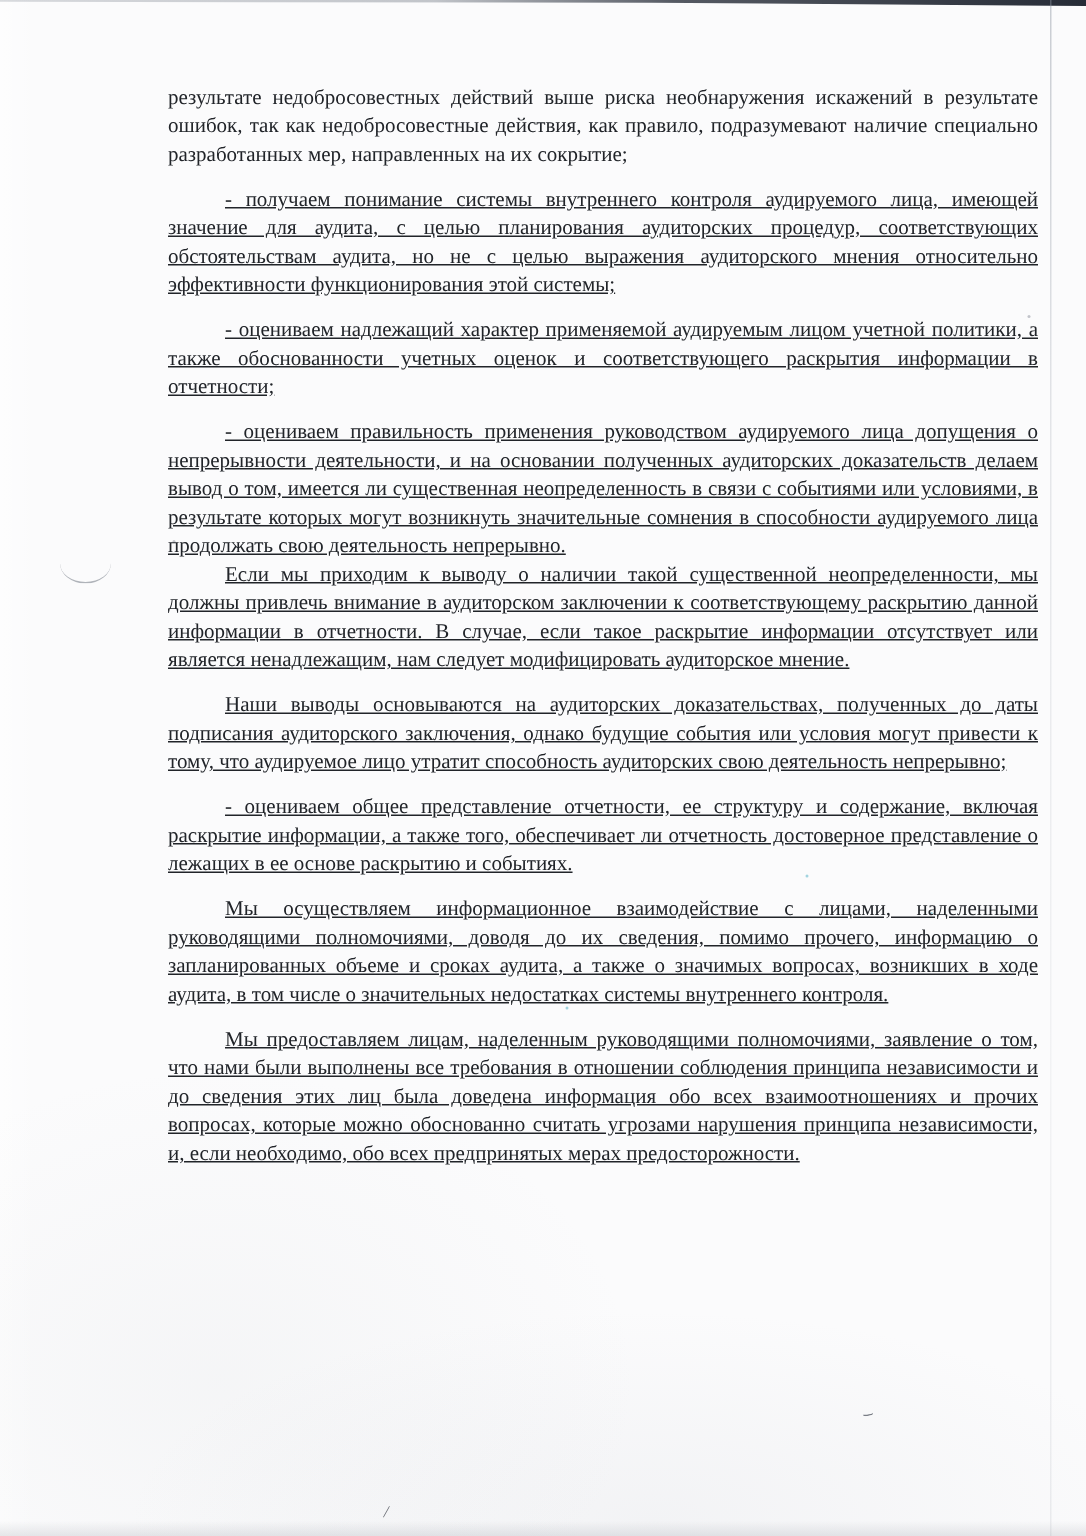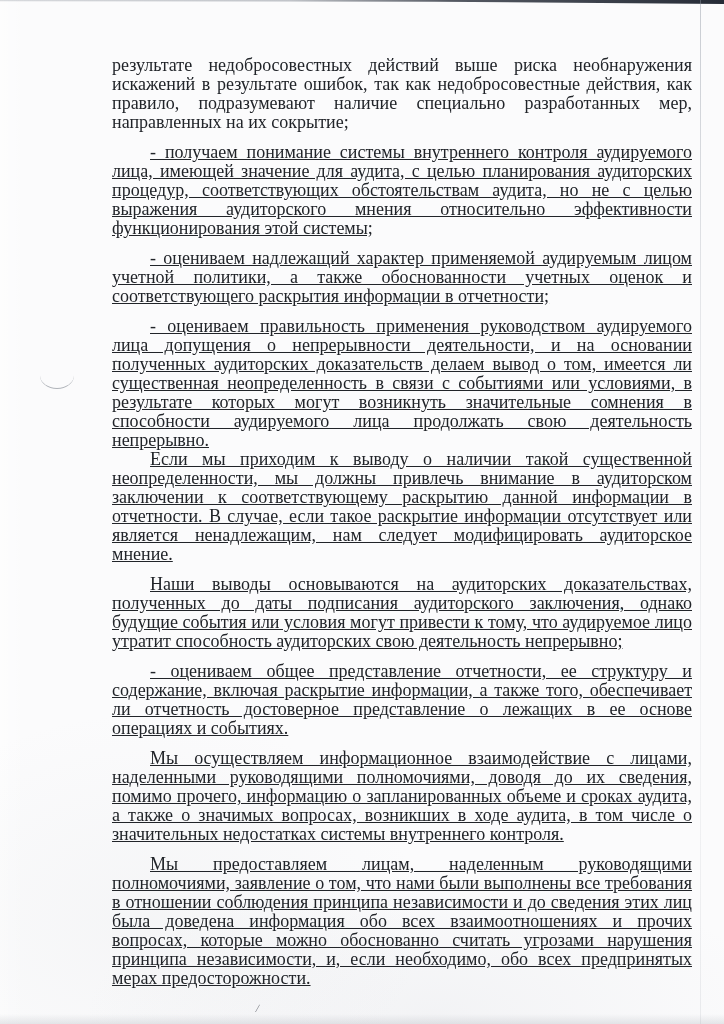--- a/index.html
+++ b/index.html
@@ -26,21 +26,21 @@
       radial-gradient(ellipse 500px 200px at 60% 99%, rgba(180,185,195,0.12), transparent 70%),
       linear-gradient(to right, rgba(255,255,255,0.55) 0px, rgba(255,255,255,0) 26px);
     pointer-events: none;
   }
   .document-body {
     position: absolute;
     left: 112px;
     top: 56px;
     width: 580px;
     color: var(--ink, #212429);
-    font-size: 18px;
+    font-size: 14px;
     line-height: 19px;
     text-align: justify;
     text-justify: inter-word;
   }
   .para {
     margin: 0;
     padding: 0;
   }
   .para.indent { text-indent: 38px; text-decoration: underline; }
   .para.gap { margin-top: 11px; }
@@ -122,18 +122,18 @@
   <div class="speck gray" style="left:685px; top:210px;"></div>
 
   <div class="document-body">
 
   <p class="para">результате недобросовестных действий выше риска необнаружения искажений в результате ошибок, так как недобросовестные действия, как правило, подразумевают наличие специально разработанных мер, направленных на их сокрытие;</p>
       <p class="para indent gap">- получаем понимание системы внутреннего контроля аудируемого лица, имеющей значение для аудита, с целью планирования аудиторских процедур, соответствующих обстоятельствам аудита, но не с целью выражения аудиторского мнения относительно эффективности функционирования этой системы;</p>
       <p class="para indent gap">- оцениваем надлежащий характер применяемой аудируемым лицом учетной политики, а также обоснованности учетных оценок и соответствующего раскрытия информации в отчетности;</p>
       <p class="para indent gap">- оцениваем правильность применения руководством аудируемого лица допущения о непрерывности деятельности, и на основании полученных аудиторских доказательств делаем вывод о том, имеется ли существенная неопределенность в связи с событиями или условиями, в результате которых могут возникнуть значительные сомнения в способности аудируемого лица продолжать свою деятельность непрерывно.</p>
       <p class="para indent">Если мы приходим к выводу о наличии такой существенной неопределенности, мы должны привлечь внимание в аудиторском заключении к соответствующему раскрытию данной информации в отчетности. В случае, если такое раскрытие информации отсутствует или является ненадлежащим, нам следует модифицировать аудиторское мнение.</p>
       <p class="para indent gap">Наши выводы основываются на аудиторских доказательствах, полученных до даты подписания аудиторского заключения, однако будущие события или условия могут привести к тому, что аудируемое лицо утратит способность аудиторских свою деятельность непрерывно;</p>
-      <p class="para indent gap">- оцениваем общее представление отчетности, ее структуру и содержание, включая раскрытие информации, а также того, обеспечивает ли отчетность достоверное представление о лежащих в ее основе операциях и событиях.</p>
+      <p class="para indent gap">- оцениваем общее представление отчетности, ее структуру и содержание, включая раскрытие информации, а также того, обеспечивает ли отчетность достоверное представление о лежащих в ее основе раскрытию и событиях.</p>
       <p class="para indent gap">Мы осуществляем информационное взаимодействие с лицами, наделенными руководящими полномочиями, доводя до их сведения, помимо прочего, информацию о запланированных объеме и сроках аудита, а также о значимых вопросах, возникших в ходе аудита, в том числе о значительных недостатках системы внутреннего контроля.</p>
       <p class="para indent gap">Мы предоставляем лицам, наделенным руководящими полномочиями, заявление о том, что нами были выполнены все требования в отношении соблюдения принципа независимости и до сведения этих лиц была доведена информация обо всех взаимоотношениях и прочих вопросах, которые можно обоснованно считать угрозами нарушения принципа независимости, и, если необходимо, обо всех предпринятых мерах предосторожности.</p>
     </div>
 
 </div>
 
 </body></html>

